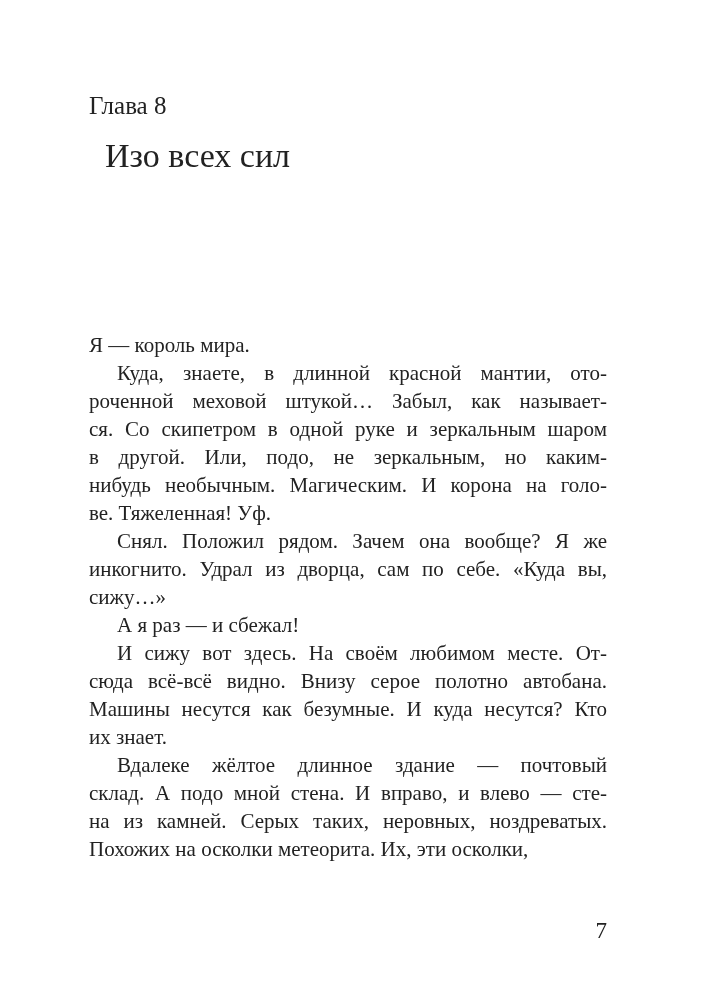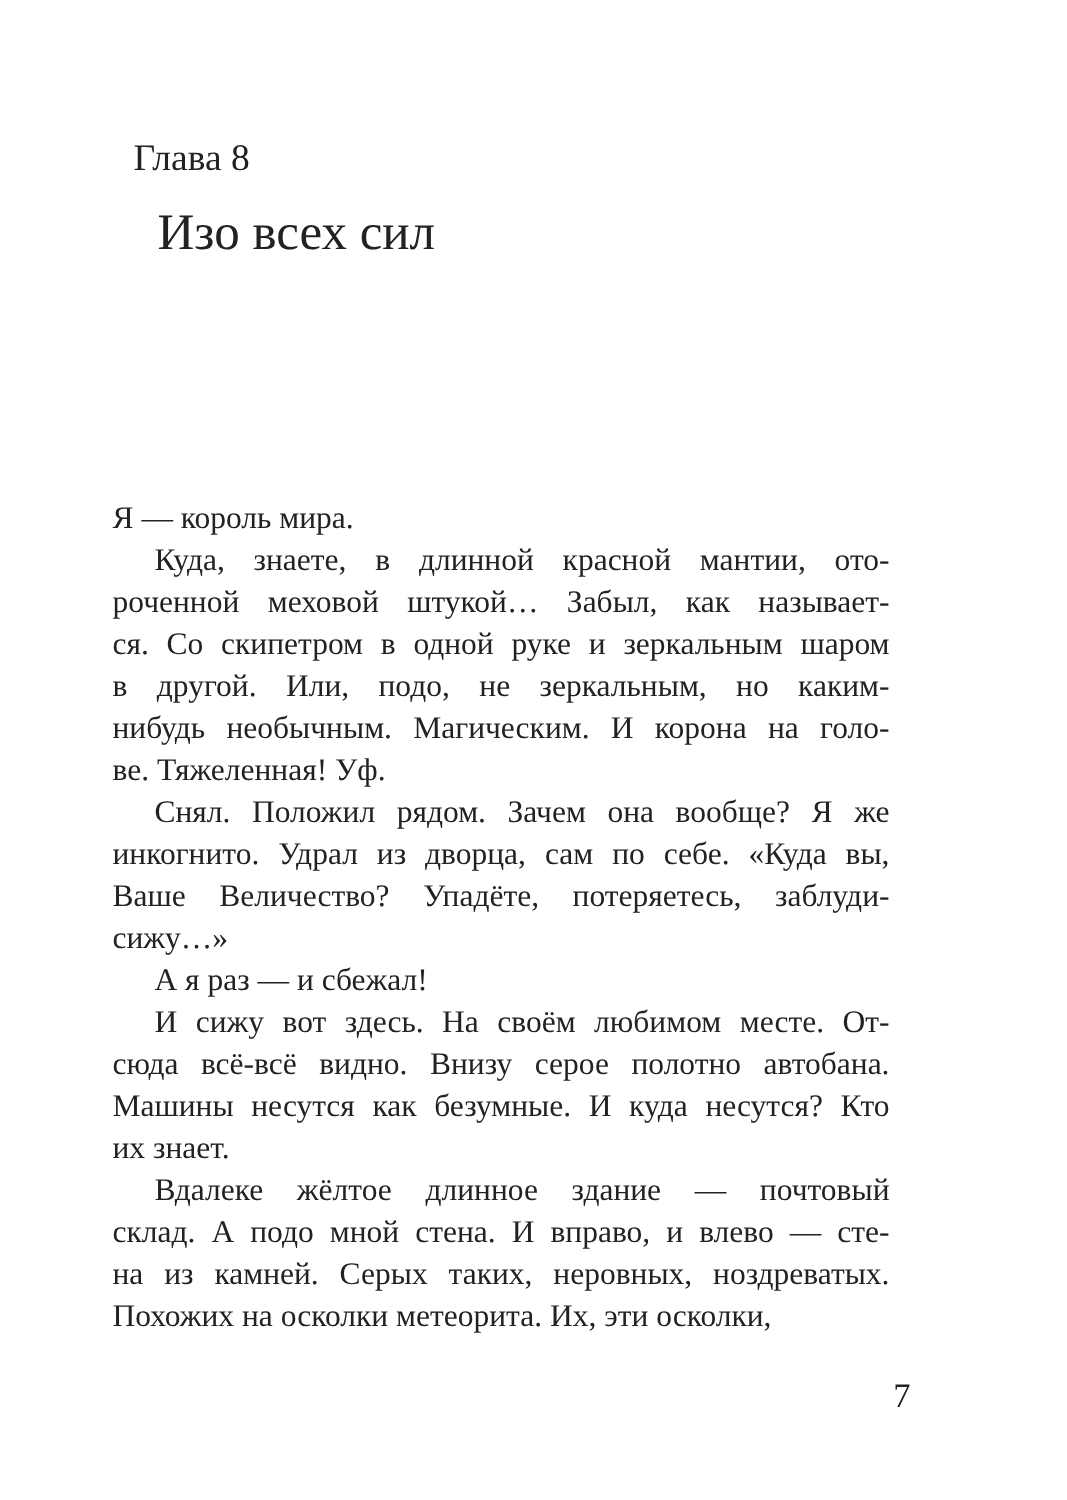--- a/index.html
+++ b/index.html
@@ -30,21 +30,21 @@
     margin: 0;
   }
   .chapter-title {
     font-size: 34px;
     line-height: 38px;
     font-weight: normal;
     margin: 16px;
   }
   .body-text {
     position: absolute;
-    left: 75px;
+    left: 89px;
     top: 331px;
     width: 518px;
     font-size: 21px;
   }
   .line {
     line-height: 28px;
     height: 28px;
     text-align: justify;
     text-align-last: justify;
   }
@@ -78,21 +78,20 @@
   <main class="body-text">
       <div class="line para-end">Я — король мира.</div>
       <div class="line indent">Куда, знаете, в длинной красной мантии, ото-</div>
       <div class="line">роченной меховой штукой… Забыл, как называет-</div>
       <div class="line">ся. Со скипетром в одной руке и зеркальным шаром</div>
       <div class="line">в другой. Или, подо, не зеркальным, но каким-</div>
       <div class="line">нибудь необычным. Магическим. И корона на голо-</div>
       <div class="line para-end">ве. Тяжеленная! Уф.</div>
       <div class="line indent">Снял. Положил рядом. Зачем она вообще? Я же</div>
       <div class="line">инкогнито. Удрал из дворца, сам по себе. «Куда вы,</div>
-      <div class="line">Ваше Величество? Упадёте, потеряетесь, заблуди-</div>
       <div class="line para-end">сижу…»</div>
       <div class="line para-end indent">А я раз — и сбежал!</div>
       <div class="line indent">И сижу вот здесь. На своём любимом месте. От-</div>
       <div class="line">сюда всё-всё видно. Внизу серое полотно автобана.</div>
       <div class="line">Машины несутся как безумные. И куда несутся? Кто</div>
       <div class="line para-end">их знает.</div>
       <div class="line indent">Вдалеке жёлтое длинное здание — почтовый</div>
       <div class="line">склад. А подо мной стена. И вправо, и влево — сте-</div>
       <div class="line">на из камней. Серых таких, неровных, ноздреватых.</div>
       <div class="line para-end">Похожих на осколки метеорита. Их, эти осколки,</div>

